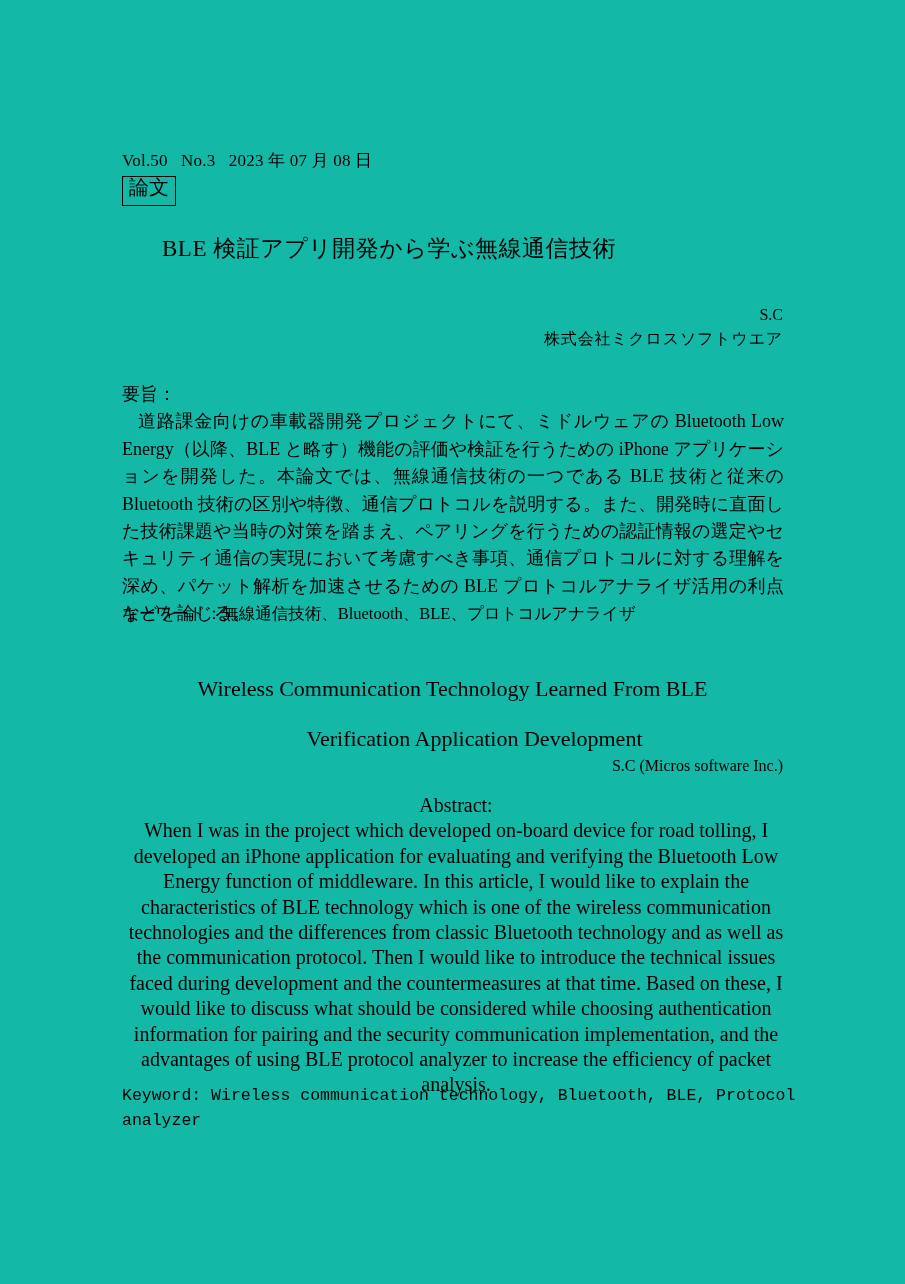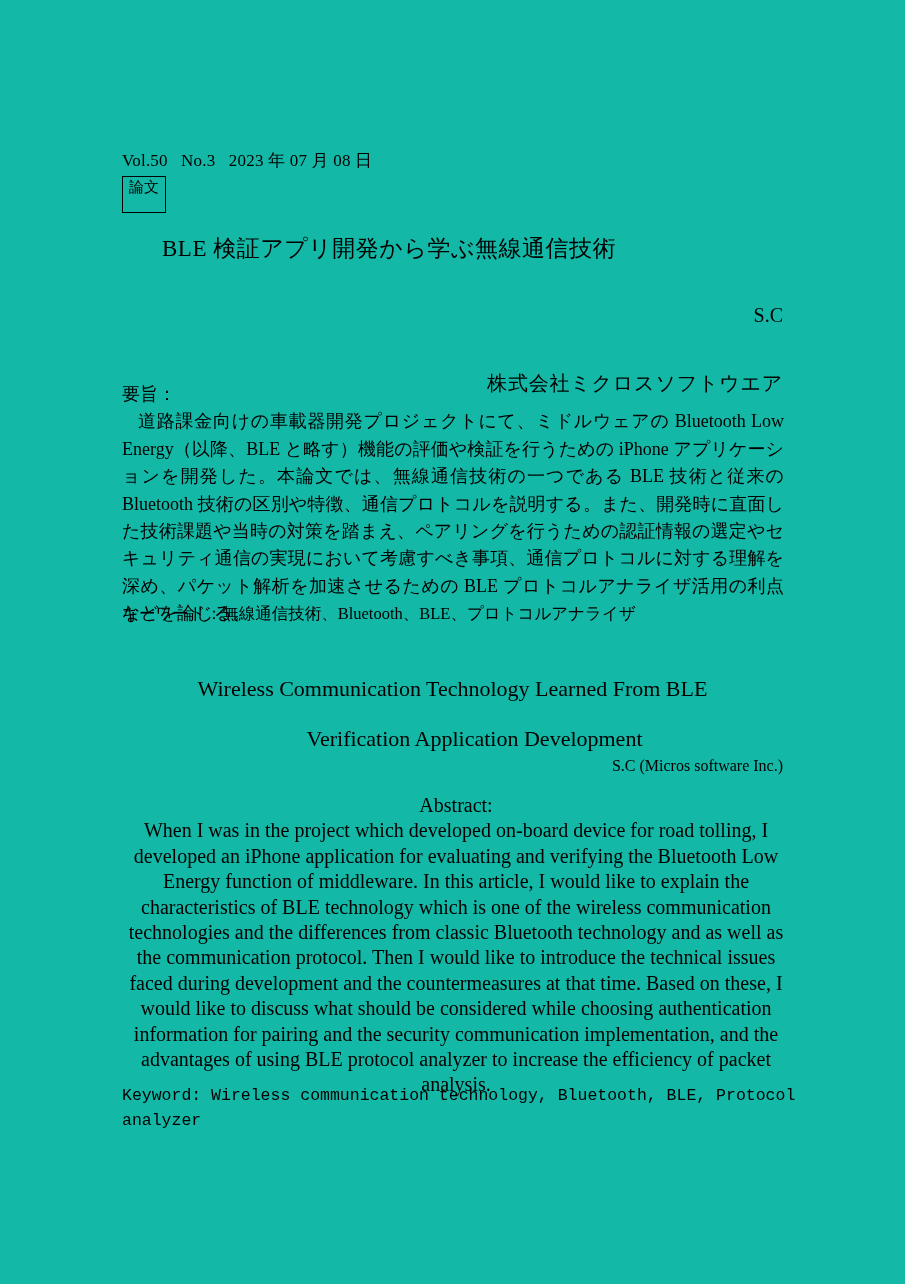--- a/index.html
+++ b/index.html
@@ -34,22 +34,22 @@
     line-height: 22px;
     white-space: pre;
     letter-spacing: 0.2px;
   }
 
   .paper-type-box {
     position: absolute;
     left: 122px;
     top: 176px;
     border: 1px solid #000000;
-    padding: 1px 6px 15px 6px;
-    font-size: 15px;
+    padding: 1px 6px 8px 6px;
+    font-size: 20px;
     line-height: 19px;
     display: inline-block;
   }
 
   
   .jp-title {
     position: absolute;
     left: 0;
     top: 233px;
     width: 778px;
@@ -58,27 +58,26 @@
     line-height: 32px;
     letter-spacing: 0.5px;
   }
 
   .byline {
     position: absolute;
     right: 122px;
     top: 303px;
     width: 600px;
     text-align: right;
-    font-size: 20px;
+    font-size: 16px;
     line-height: 24px;
   }
   .byline .affil {
     display: block;
     letter-spacing: 0.8px;
-    margin-top: 44px;
   }
 
   
   .jp-abstract {
     position: absolute;
     left: 122px;
     top: 381px;
     width: 662px;
     font-size: 18px;
     line-height: 27.4px;

